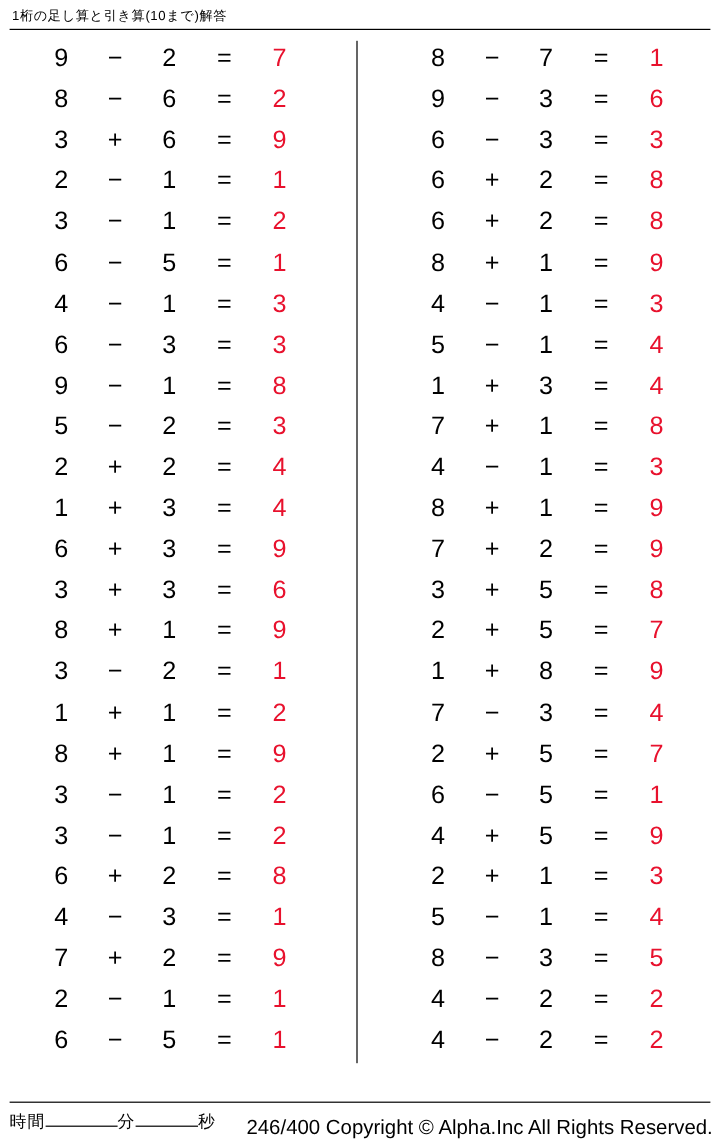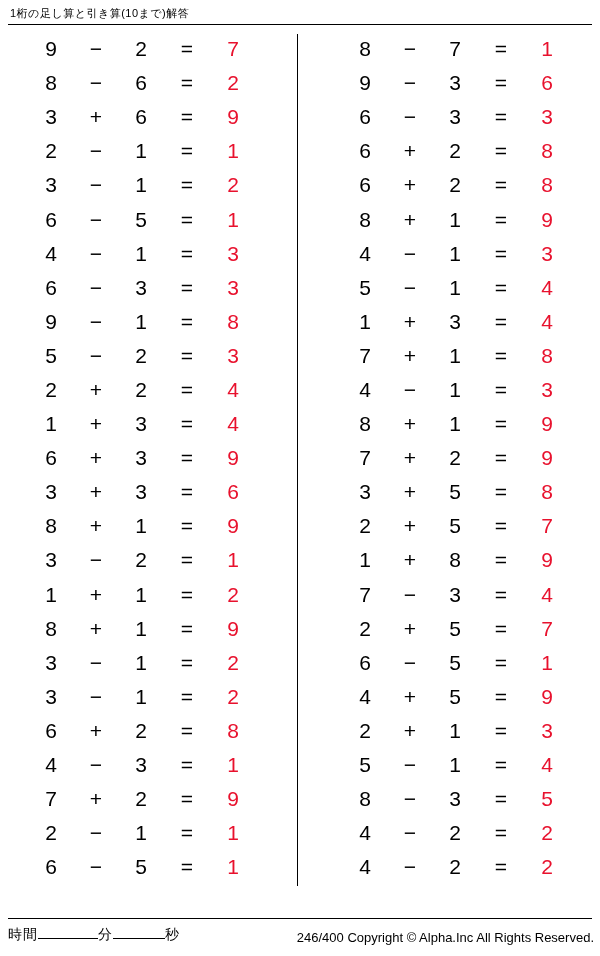--- a/index.html
+++ b/index.html
@@ -108,21 +108,21 @@
   }
   .time-blank2 {
     display: inline-block;
     width: 52px;
     border-bottom: 1px solid #000;
   }
   .copyright {
     position: absolute;
     right: 6px;
     top: 6px;
-    font-size: 13px;
+    font-size: 17px;
     white-space: nowrap;
     color: #000;
   }
 </style>
 </head>
 <body>
 
 <div class="page">
 
   <div class="title">1桁の足し算と引き算(10まで)解答</div>

